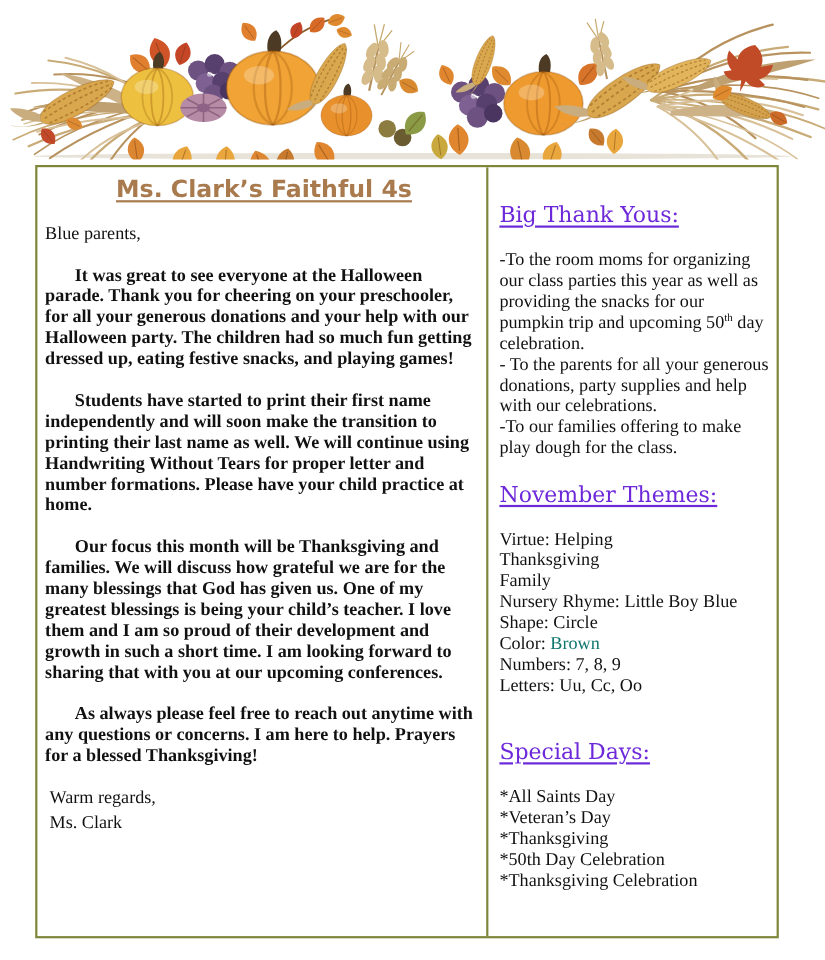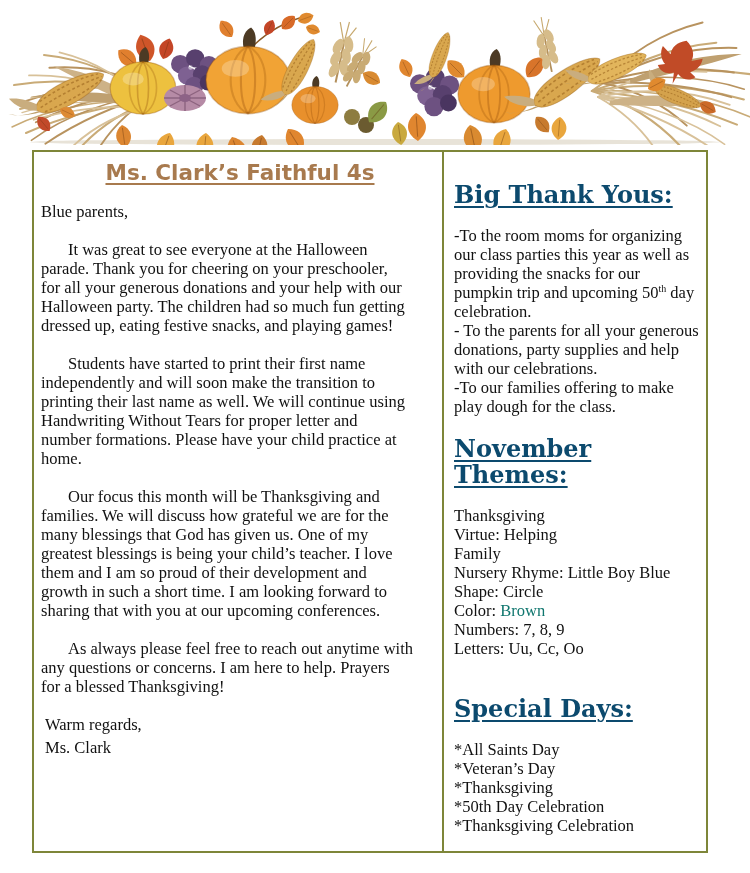--- a/index.html
+++ b/index.html
@@ -50,30 +50,31 @@
     display: inline-block;
     text-decoration: underline;
     text-decoration-thickness: 2px;
     text-underline-offset: 3px;
   }
   .greeting { margin: 0 0 19px 0; }
   .body-para {
     margin: 2px 0 19px 0;
     text-indent: 27px;
     white-space: pre-line;
+    font-weight: bold;
   }
   .closing-block { margin-top: 12px; }
   .closing, .signature { margin: 4px; }
   .section-heading {
     margin: 0 0 18px 0;
     font-family: "DejaVu Serif", serif;
-    font-weight: bold;
-    font-size: 24px;
+    font-weight: normal;
+    font-size: 20px;
     line-height: 26px;
-    color: #0c4a6e;
+    color: #6d28d9;
     text-decoration: underline;
     text-decoration-thickness: 2px;
     text-underline-offset: 3px;
   }
   .heading-themes { margin-top: 20px; }
   .heading-special { margin-top: 38px; }
   .ty-item { white-space: pre-line; }
   .sup { font-size: 10px; vertical-align: super; line-height: 0; }
   .theme-line { line-height: 19px; }
   .color-value { color: #0f766e; }
@@ -273,22 +274,22 @@
 celebration.</span></div>
       <div class="ty-item">- To the parents for all your generous
 donations, party supplies and help
 with our celebrations.</div>
       <div class="ty-item">-To our families offering to make
 play dough for the class.</div>
     </div>
 
     <h2 class="section-heading heading-themes">November Themes:</h2>
     <div>
+      <div class="theme-line">Virtue: Helping</div>
       <div class="theme-line">Thanksgiving</div>
-      <div class="theme-line">Virtue: Helping</div>
       <div class="theme-line">Family</div>
       <div class="theme-line">Nursery Rhyme: Little Boy Blue</div>
       <div class="theme-line">Shape: Circle</div>
       <div class="theme-line"><span>Color: </span><span class="color-value">Brown</span></div>
       <div class="theme-line">Numbers: 7, 8, 9</div>
       <div class="theme-line">Letters: Uu, Cc, Oo</div>
     </div>
 
     <h2 class="section-heading heading-special">Special Days:</h2>
     <div>

